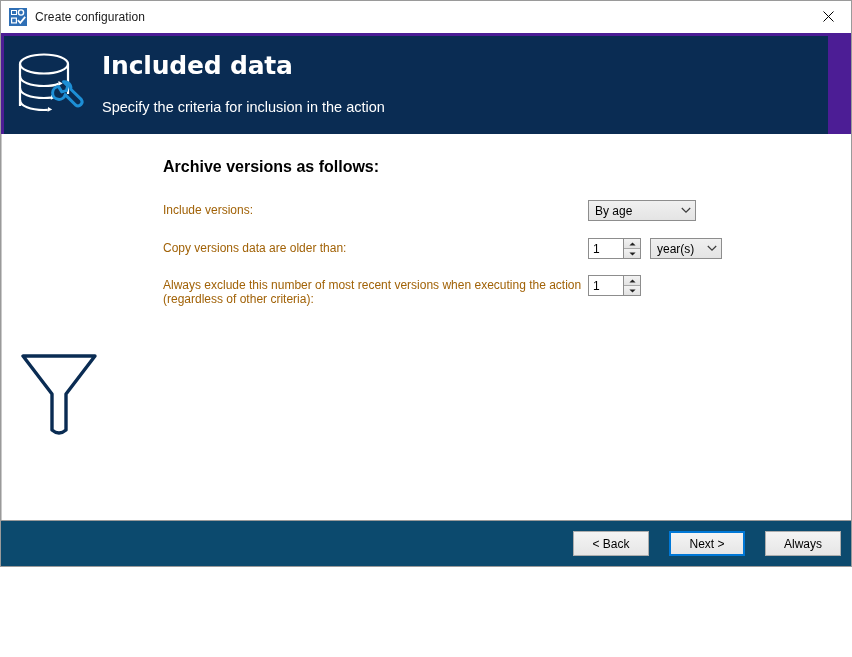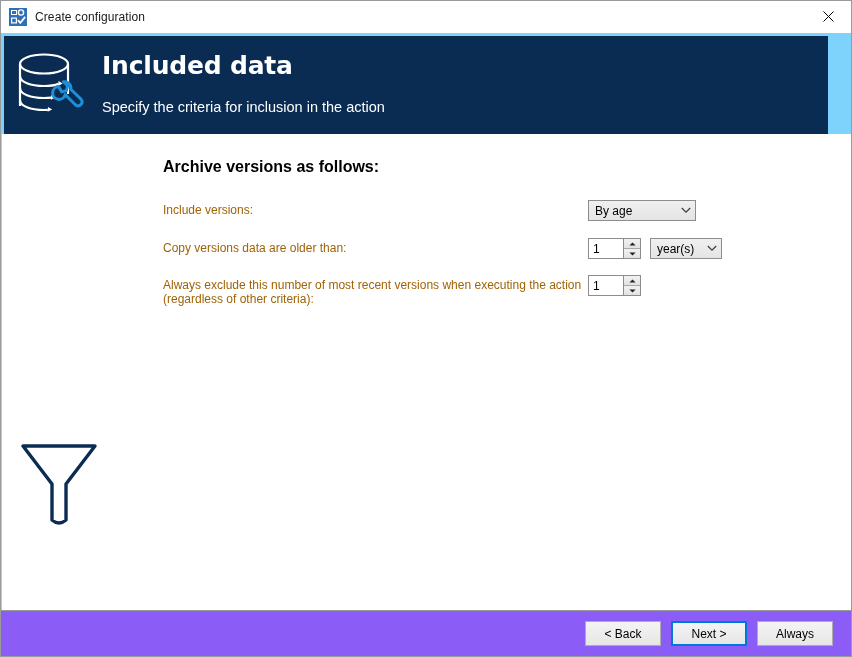--- a/index.html
+++ b/index.html
@@ -12,21 +12,21 @@
     background: #ffffff;
     font-family: "Liberation Sans", sans-serif;
     font-size: 12px;
     color: #000000;
     overflow: hidden;
   }
 
   .window {
     position: relative;
     width: 852px;
-    height: 657px;
+    height: 567px;
     box-sizing: border-box;
     border: 1px solid #9a9a9a;
     background: #ffffff;
     display: flex;
     flex-direction: column;
   }
 
   
   .titlebar {
     position: relative;
@@ -61,21 +61,21 @@
     align-items: center;
     justify-content: center;
     cursor: default;
   }
 
   
   .banner-wrap {
     position: relative;
     flex: 0 0 101px;
     height: 101px;
-    background: #7dd3fc;
+    background: #4c1d95;
     padding: 3px 23px 0 3px;
     box-sizing: border-box;
   }
   .banner {
     width: 100%;
     height: 98px;
     background: #0a2c53;
     display: flex;
     align-items: center;
     box-sizing: border-box;
@@ -227,28 +227,28 @@
     left: 16px;
     bottom: 82px;
     width: 82px;
     height: 90px;
   }
 
   
   .footer {
     flex: 0 0 46px;
     height: 46px;
-    background: #8b5cf6;
+    background: #0c4a6e;
     border-top: 1px solid #9a9a9a;
     display: flex;
     align-items: center;
     justify-content: flex-end;
-    padding-right: 18px;
-    box-sizing: border-box;
-    gap: 10px;
+    padding-right: 10px;
+    box-sizing: border-box;
+    gap: 20px;
   }
   .btn {
     width: 76px;
     height: 25px;
     box-sizing: border-box;
     border: 1px solid #adadad;
     background: linear-gradient(to bottom, #f4f4f4 0%, #e6e6e6 100%);
     font-family: "Liberation Sans", sans-serif;
     font-size: 12px;
     color: #000000;

